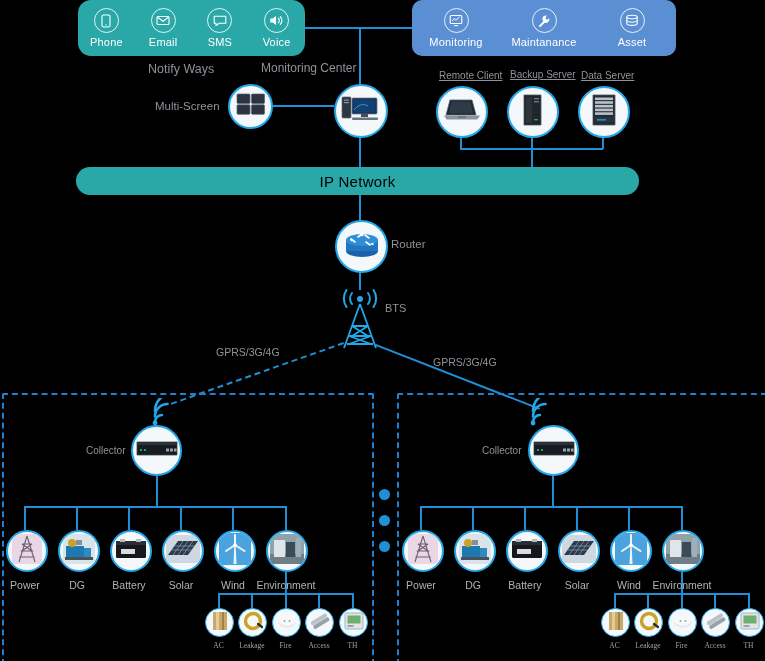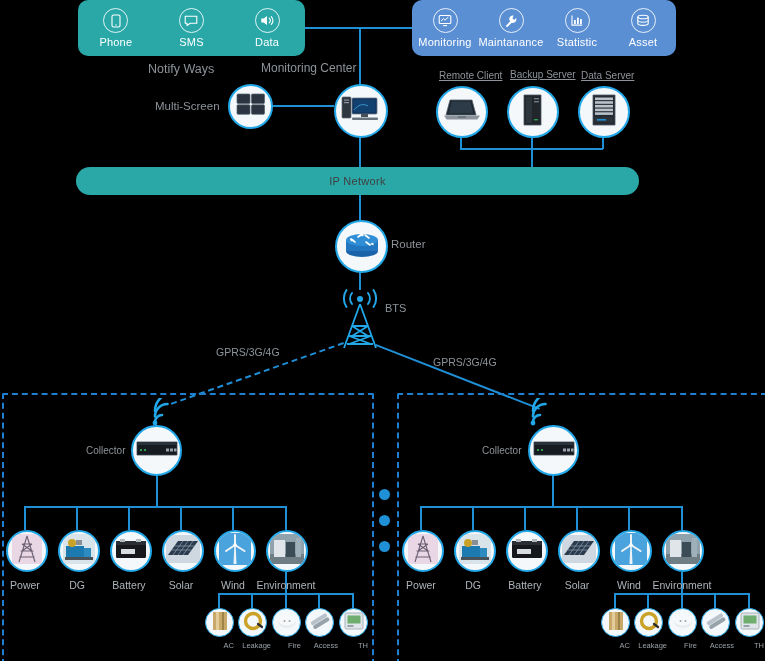--- a/index.html
+++ b/index.html
@@ -1,21 +1,21 @@
 <!DOCTYPE html>
 <html><head>
 <meta charset="utf-8">
 <style>
   html,body{margin:0;padding:0;background:#000;}
   body{width:765px;height:661px;position:relative;overflow:hidden;
        font-family:"Liberation Sans","DejaVu Sans",sans-serif;color:#9aa0a6;}
   .abs{position:absolute;}
   
   .panel{position:absolute;border-radius:10px;display:flex;align-items:center;justify-content:space-around;}
-  #notify-panel{left:78px;top:0;width:227px;height:56px;background:#2aa8a8;}
+  #notify-panel{left:78px;top:0;width:227px;height:56px;background:#2aa8a8;border-radius:13px;}
   #mc-panel{left:412px;top:0;width:264px;height:56px;background:#5b8fd4;}
   .pitem{display:flex;flex-direction:column;align-items:center;gap:3px;width:54px;}
   #mc-panel .pitem{width:64px;text-align:right;}
   .circ-ic{width:23px;height:23px;border-radius:50%;border:1.3px solid rgba(255,255,255,.85);
            display:flex;align-items:center;justify-content:center;}
   .circ-ic svg{display:block;}
   .pitem .lab{font-size:11px;color:#fff;white-space:nowrap;letter-spacing:.2px;}
   
   .tlab{position:absolute;font-size:11.5px;color:#8d9399;white-space:nowrap;}
   .tlab.sm{font-size:10px;text-decoration:underline;}
@@ -25,29 +25,29 @@
   .lnv{width:1.5px;}
   .diag{position:absolute;transform-origin:0 0;height:1.6px;background:#1f8fd6;}
   .dash{position:absolute;transform-origin:0 0;height:0;border-top:2px dashed #1f8fd6;}
   
   .node{position:absolute;border-radius:50%;background:#f4f8fb;
         border:2px solid #22a7e8;display:flex;align-items:center;justify-content:center;overflow:hidden;}
   .node.sm{border-width:1.6px;}
   
   #ip-bar{position:absolute;left:76px;top:167px;width:563px;height:28px;background:#2aa8a8;
           border-radius:14px;display:flex;align-items:center;justify-content:center;}
-  #ip-bar span{color:#404040;font-size:11px;letter-spacing:.3px;}
+  #ip-bar span{color:#000000;font-size:15px;letter-spacing:.3px;}
   
   .site{position:absolute;border:2px dashed #1f7fd0;border-radius:2px;}
   #site-left{left:2px;top:393px;width:368px;height:268px;}
   #site-right{left:397px;top:393px;width:366px;height:268px;}
   .dot{position:absolute;width:11px;height:11px;border-radius:50%;background:#1f8fd6;}
   
   .dlab{position:absolute;font-size:10.5px;color:#aeb4b9;white-space:nowrap;text-align:center;}
-  .slab{position:absolute;font-size:7.5px;color:#9aa0a6;white-space:nowrap;text-align:right;}
+  .slab{position:absolute;font-size:7.5px;color:#9aa0a6;white-space:nowrap;text-align:center;font-family:Liberation Serif, serif;}
 </style>
 </head>
 <body>
 
 <div class="ln lnh" style="left:305px;top:27px;width:55px;"></div>
 <div class="ln lnh" style="left:360px;top:27px;width:53px;"></div>
 <div class="ln lnv" style="left:359px;top:27px;height:58px;"></div>
 <div class="ln lnh" style="left:266px;top:105px;width:68px;"></div>
 <div class="ln lnv" style="left:359px;top:128px;height:40px;"></div>
 
@@ -66,37 +66,46 @@
 
 <div id="notify-panel" class="panel">
   <div class="pitem">
     <span class="circ-ic">
       <svg width="12" height="14" viewBox="0 0 12 14">
           <rect x="2" y="1" width="8" height="12" rx="1.5" fill="none" stroke="#fff" stroke-width="1.1"></rect>
           <circle cx="6" cy="11" r=".7" fill="#fff"></circle>
         </svg>
     </span>
     <span class="lab">Phone</span>
+  </div>
+  <div class="pitem">
+    <span class="circ-ic">
+      <svg width="14" height="11" viewBox="0 0 14 11">
+          <rect x="1" y="1.5" width="12" height="8" rx="1" fill="none" stroke="#fff" stroke-width="1.1"></rect>
+          <path d="M1.6 2.2 7 6.2l5.4-4" fill="none" stroke="#fff" stroke-width="1.1"></path>
+        </svg>
+    </span>
+    <span class="lab">Email</span>
   </div>
   <div class="pitem">
     <span class="circ-ic">
       <svg width="14" height="13" viewBox="0 0 14 13">
           <path d="M1.2 2.2h11.6v7H6.2L3 11.6V9.2H1.2z" fill="none" stroke="#fff" stroke-width="1.1" stroke-linejoin="round"></path>
         </svg>
     </span>
     <span class="lab">SMS</span>
   </div>
   <div class="pitem">
     <span class="circ-ic">
       <svg width="15" height="13" viewBox="0 0 15 13">
           <path d="M1.3 4.6h2.4L7 2v9L3.7 8.4H1.3z" fill="#fff"></path>
           <path d="M9.3 4.2a3.4 3.4 0 0 1 0 4.6M11.3 2.6a6 6 0 0 1 0 7.8" fill="none" stroke="#fff" stroke-width="1.1" stroke-linecap="round"></path>
         </svg>
     </span>
-    <span class="lab">Data</span>
+    <span class="lab">Voice</span>
   </div>
 </div>
 <div class="tlab" style="left:148px;top:62px;font-size:12.5px;">Notify Ways</div>
 
 <div id="mc-panel" class="panel">
   <div class="pitem">
     <span class="circ-ic">
       <svg width="14" height="13" viewBox="0 0 14 13">
           <rect x="1.2" y="1.5" width="11.6" height="8" rx="1" fill="none" stroke="#fff" stroke-width="1.1"></rect>
           <path d="M3.2 7 5.4 4.6 7 6.2 10.4 3" fill="none" stroke="#fff" stroke-width="1"></path>
@@ -109,31 +118,20 @@
     <span class="circ-ic">
       <svg width="14" height="14" viewBox="0 0 14 14">
           <path d="M9.6 1.6a3.4 3.4 0 0 0-3.3 5.7l-4.6 4.6 1.4 1.4 4.6-4.6a3.4 3.4 0 0 0 4.3-4.6l-1.8 1.8-1.7-1.7z" fill="#fff"></path>
         </svg>
     </span>
     <span class="lab">Maintanance</span>
   </div>
   <div class="pitem">
     <span class="circ-ic">
       <svg width="14" height="13" viewBox="0 0 14 13">
-          <path d="M2 1.5v9.6h10.2" fill="none" stroke="#fff" stroke-width="1.1"></path>
-          <rect x="4" y="6" width="1.8" height="4" fill="#fff"></rect>
-          <rect x="7" y="3.6" width="1.8" height="6.4" fill="#fff"></rect>
-          <rect x="10" y="5" width="1.8" height="5" fill="#fff"></rect>
-        </svg>
-    </span>
-    <span class="lab">Statistic</span>
-  </div>
-  <div class="pitem">
-    <span class="circ-ic">
-      <svg width="14" height="13" viewBox="0 0 14 13">
           <ellipse cx="7" cy="3" rx="5.2" ry="1.8" fill="none" stroke="#fff" stroke-width="1.1"></ellipse>
           <path d="M1.8 3v6.6c0 1 2.3 1.8 5.2 1.8s5.2-.8 5.2-1.8V3" fill="none" stroke="#fff" stroke-width="1.1"></path>
           <path d="M1.8 6.4c0 1 2.3 1.8 5.2 1.8s5.2-.8 5.2-1.8" fill="none" stroke="#fff" stroke-width="1"></path>
         </svg>
     </span>
     <span class="lab">Asset</span>
   </div>
 </div>
 <div class="tlab" style="left:261px;top:61px;font-size:12px;">Monitoring Center</div>
 

